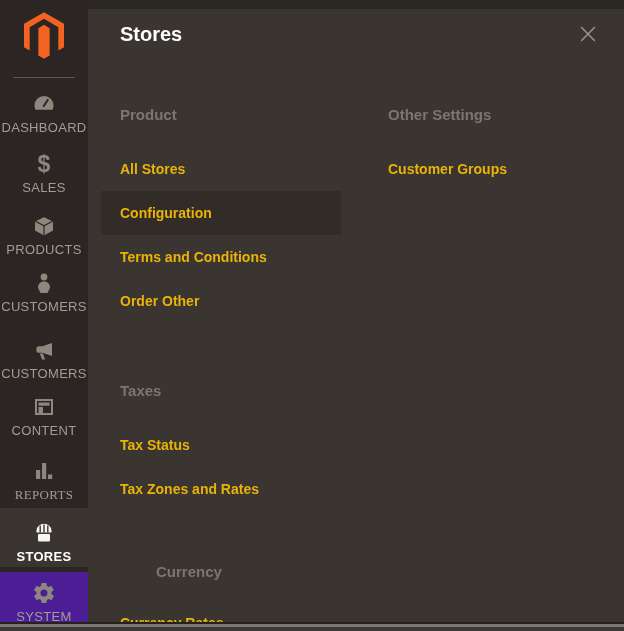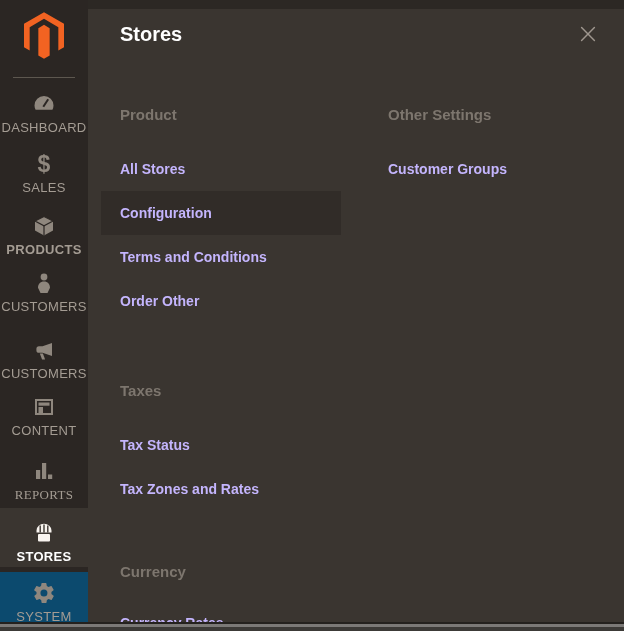--- a/index.html
+++ b/index.html
@@ -13,27 +13,27 @@
 
   
   .sidebar { position:absolute; left:0; top:0; width:88px; height:631px; }
   .logo { position:absolute; left:24px; top:12px; width:40px; height:47px; color:var(--accent,#f26322); cursor:pointer; }
   .logo svg { display:block; width:100%; height:100%; }
   .divider { position:absolute; left:13px; top:77px; width:62px; height:1px; background:#5d574f; }
 
   .side-item { position:absolute; left:0; width:88px; text-align:center; cursor:pointer; padding-top:3px; }
   .side-item:nth-of-type(1){ top:88px;  height:54px; }
   .side-item:nth-of-type(2){ top:148px; height:54px; }
-  .side-item:nth-of-type(3){ top:210px; height:54px;font-weight:bold; }
+  .side-item:nth-of-type(3){ top:210px; height:54px; }
   .side-item:nth-of-type(4){ top:267px; height:54px;text-align:center; }
   .side-item:nth-of-type(5){ top:334px; height:54px; }
   .side-item:nth-of-type(6){ top:391px; height:54px; }
   .side-item:nth-of-type(7){ top:455px; height:54px;font-family:Liberation Serif, serif; }
   .side-item:nth-of-type(8){ top:508px; height:59px; padding-top:12px; background:#3a3530; }
-  .side-item:nth-of-type(9){ top:572px; height:59px; padding-top:8px;  background:#0c4a6e; }
+  .side-item:nth-of-type(9){ top:572px; height:59px; padding-top:8px;  background:#4c1d95; }
   .side-item .ico { height:26px; display:flex; align-items:center; justify-content:center; color:#8f877e; }
   .side-item .ico svg { width:24px; height:24px; }
   .side-item .dollar { font-size:23px; font-weight:700; line-height:24px; }
   .side-item .lbl { display:block; margin-top:3px; font-size:13px; letter-spacing:.3px; color:#a49c93; }
   .side-item.active .ico { color:#f8f4ef; }
   .side-item.active .lbl { color:#ffffff; font-weight:700; }
 
   
   .flyout { position:absolute; left:88px; top:0; width:536px; height:622px; background:#3a3530; }
   .top-band { position:absolute; left:88px; top:0; width:536px; height:9px; background:#2c2824; z-index:4; }
@@ -41,25 +41,25 @@
   .fly-title { position:absolute; left:32px; top:21px; font-size:20px; line-height:26px; font-weight:700; color:#ffffff; }
   .close-btn { position:absolute; right:24px; top:22px; width:24px; height:24px; color:#9e968e; cursor:pointer; display:flex; align-items:center; justify-content:center; }
   .close-btn svg { width:22px; height:22px; }
 
   .col { position:absolute; top:92px; }
   .col-left  { left:32px;  width:264px; }
   .col-right { left:300px; width:220px; }
 
   .sec { margin-bottom:45px; }
   .sec-header { height:44px; display:flex; align-items:center; font-size:15px; font-weight:700; color:#7d766e; margin-bottom:11px; }
-  .menu-item { height:44px; display:flex; align-items:center; font-size:14px; font-weight:600; color:#c4b5fd; cursor:pointer; white-space:nowrap; }
+  .menu-item { height:44px; display:flex; align-items:center; font-size:14px; font-weight:600; color:#eab308; cursor:pointer; white-space:nowrap; }
   .menu-item.selected { background:#312c28; margin-left:-19px; padding-left:19px; width:240px; }
   
   .col-left .sec:nth-of-type(3) { margin-top:-7px; }
-  .col-left .sec:nth-of-type(3) .sec-header { margin-bottom:8px; }
+  .col-left .sec:nth-of-type(3) .sec-header { margin-bottom:8px;margin-left:36px; }
 
   
   .bottom-edge { position:absolute; left:0; bottom:0; width:624px; height:9px; z-index:8;
     background:linear-gradient(#24211e 0 2px, #7b7977 2px 5px, #3c3a37 5px 9px); }
 </style>
 </head>
 <body>
 
 <div class="sidebar">
   <div class="logo">

